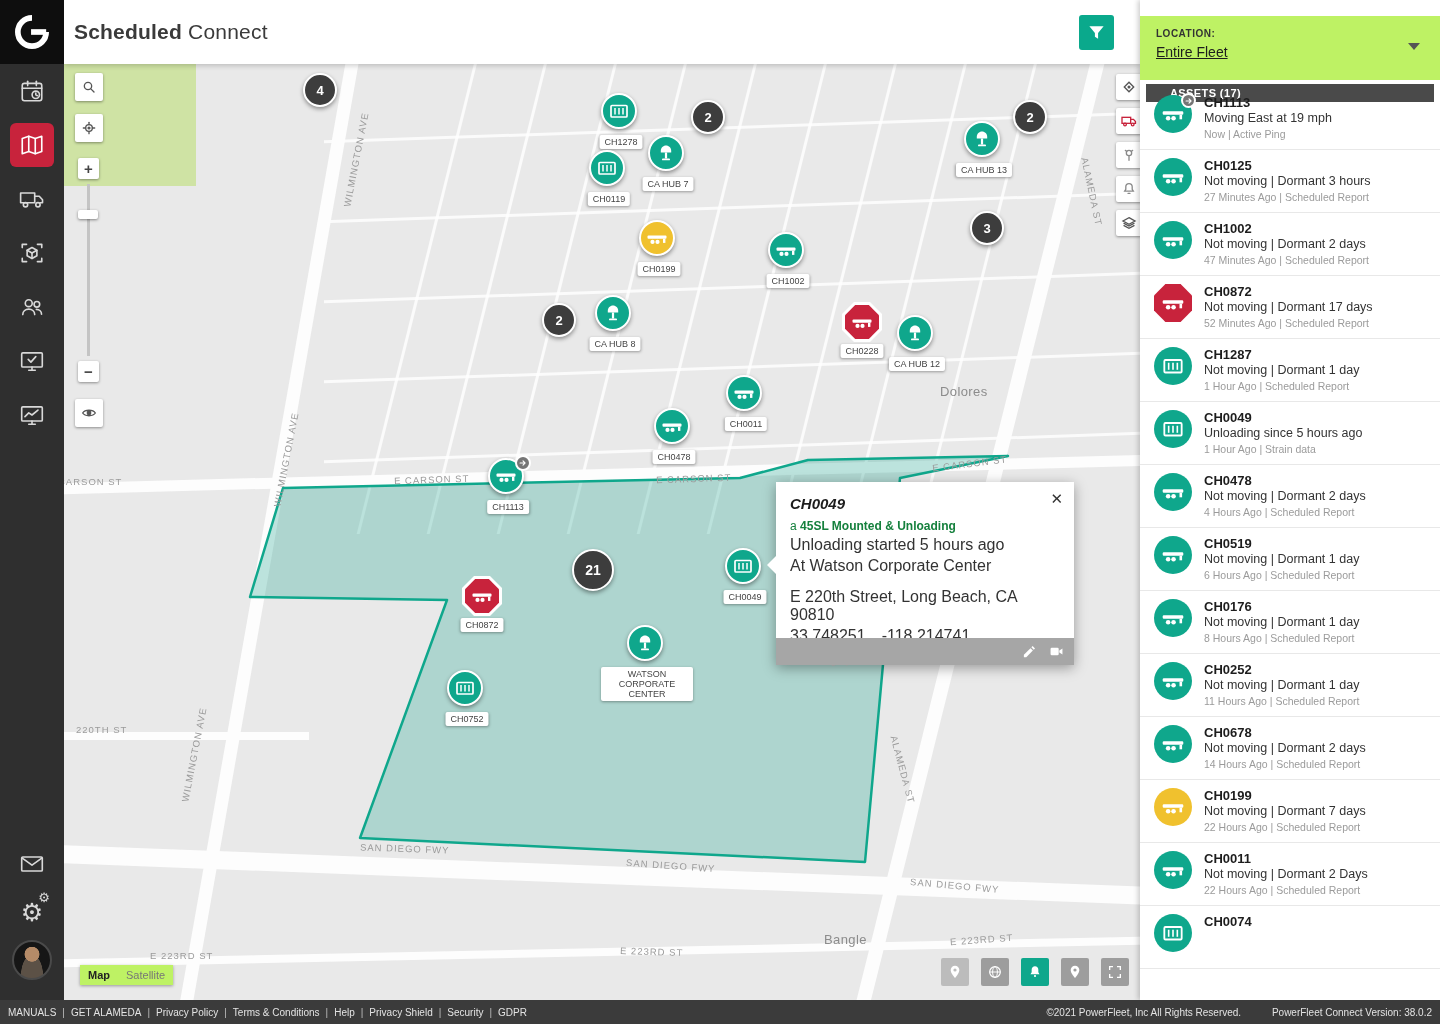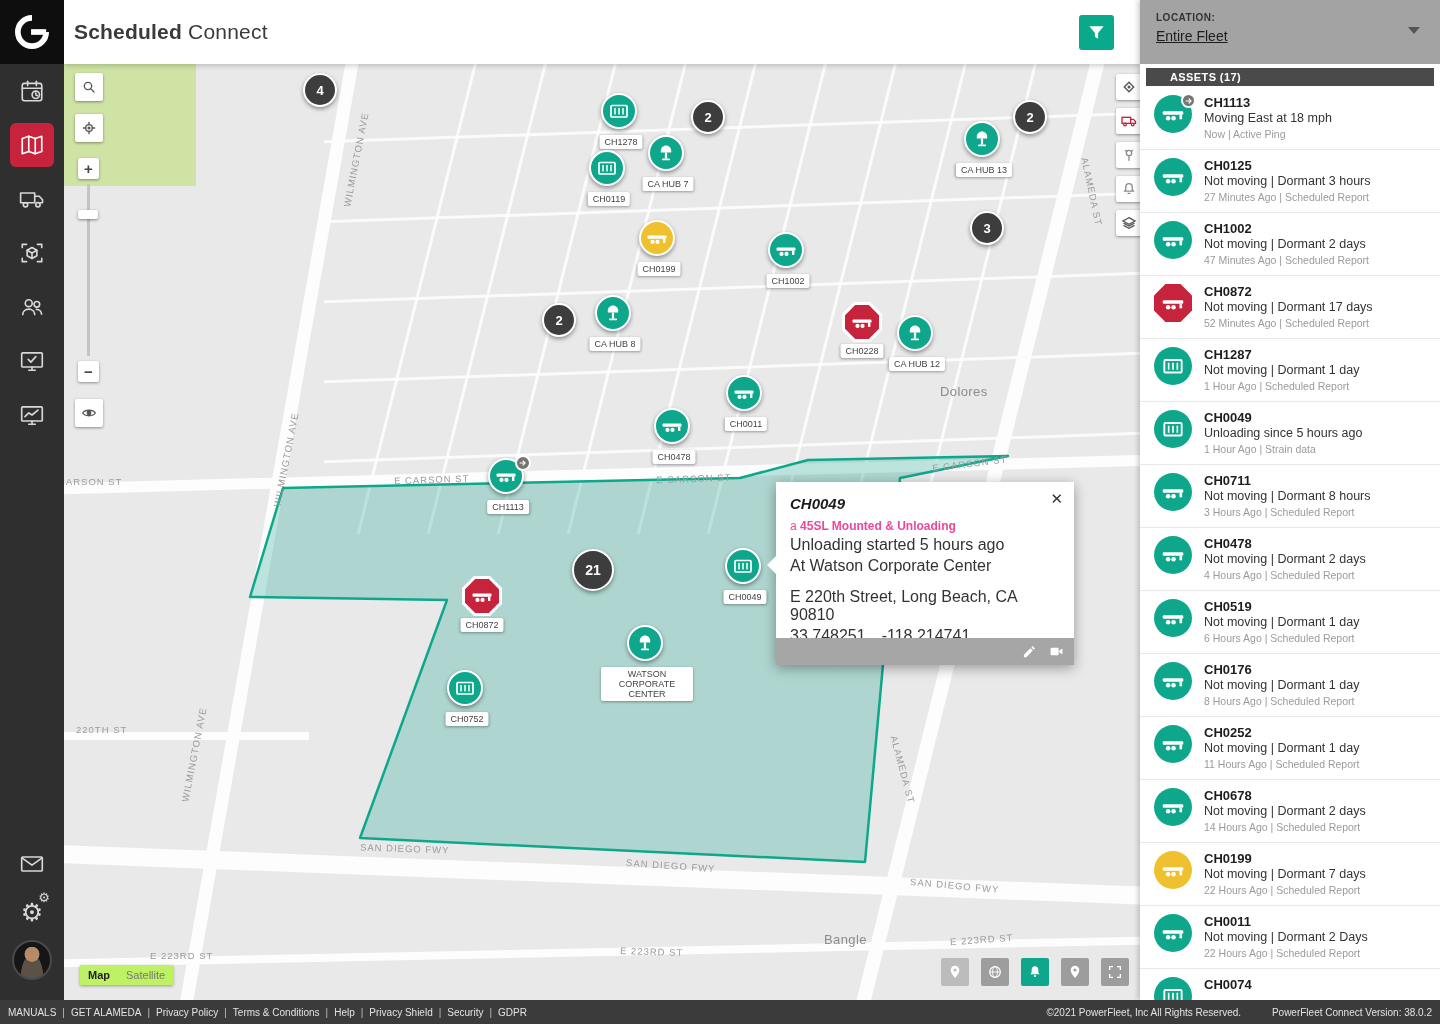--- a/index.html
+++ b/index.html
@@ -90,33 +90,33 @@
   .edge-tools{position:absolute;left:1052px;top:10px;display:flex;flex-direction:column;gap:8px;z-index:20;}
   .edge-tools .ctl{position:static;width:26px;height:26px;}
 
   
   .popup{position:absolute;left:712px;top:418px;width:298px;height:183px;background:#fff;z-index:30;
          box-shadow:0 3px 12px rgba(0,0,0,.35);}
   .p-arrow{position:absolute;left:-9px;top:74px;width:0;height:0;border-top:9px solid transparent;
            border-bottom:9px solid transparent;border-right:9px solid #fff;}
   .p-title{font-size:15px;font-weight:bold;font-style:italic;color:#1d1d1d;padding:13px 14px 0;}
   .p-close{position:absolute;top:9px;right:11px;font-size:15px;color:#333;cursor:pointer;line-height:1;}
-  .p-type{padding:7px 14px 0;font-size:12px;color:#ec4899;}
+  .p-type{padding:7px 14px 0;font-size:12px;color:#15803d;}
   .p-line{padding:3px 14px 0;font-size:16px;color:#333;}
   .p-addr{margin-top:10px;}
   .p-coords{display:flex;gap:16px;}
   .p-meta{padding:9px 14px 0;font-size:10.5px;color:#9b9b9b;}
   .p-bar{position:absolute;left:0;right:0;bottom:0;height:27px;background:#a6a6a6;display:flex;
          justify-content:flex-end;align-items:center;gap:12px;padding:0 10px;}
   .p-bar svg{width:15px;height:15px;cursor:pointer;}
 
   
   .panel{position:absolute;left:1140px;top:0;width:300px;height:1000px;background:#fff;z-index:45;
          box-shadow:-2px 0 5px rgba(0,0,0,.2);}
-  .loc{position:relative;height:64px;background:#a3a3a3;padding:12px 16px;}
+  .loc{position:relative;height:64px;background:#bef264;padding:12px 16px;margin-top:16px;}
   .loc-label{font-size:10px;font-weight:bold;color:#333;letter-spacing:.5px;}
   .loc-value{font-size:14px;color:#1d1d1d;text-decoration:underline;margin-top:5px;cursor:pointer;display:inline-block;}
   .loc-caret{position:absolute;right:20px;top:27px;width:0;height:0;border-left:6px solid transparent;
              border-right:6px solid transparent;border-top:7px solid #555;cursor:pointer;}
   .assets-hd{margin:4px 6px 0;background:#4a4a4a;color:#fff;font-size:11px;font-weight:bold;
              letter-spacing:.4px;padding:3px 24px;}
   .asset-list{position:absolute;left:0;right:0;top:87px;bottom:0;overflow:hidden;}
   .asset-item{height:63px;display:flex;gap:12px;padding:8px 10px 0 14px;border-bottom:1px solid #e8e8e8;cursor:pointer;}
   .a-ic{position:relative;flex:0 0 38px;width:38px;height:38px;border-radius:50%;
         display:flex;align-items:center;justify-content:center;}
@@ -668,21 +668,21 @@
               </svg>
             </div>
             <div class="badge">
               <svg viewBox="0 0 24 24">
                 <path d="M5 12 h11 M12 7 l5 5 -5 5" fill="none" stroke="#fff" stroke-width="2.6" stroke-linecap="round" stroke-linejoin="round"></path>
               </svg>
             </div>
           </div>
           <div class="a-tx">
             <div class="a-id">CH1113</div>
-            <div class="a-status">Moving East at 18 mph</div>
+            <div class="a-status">Moving East at 19 mph</div>
             <div class="a-meta">Now | Active Ping</div>
           </div>
         </div>
         <div class="asset-item">
           <div class="a-ic kind-teal">
             <div class="ic-svg">
               <svg viewBox="0 0 24 24">
                 <rect x="2.5" y="9.5" width="19" height="3.2" rx="1" fill="#fff"></rect>
                 <circle cx="7.5" cy="15.9" r="2.1" fill="#fff"></circle>
                 <circle cx="12.5" cy="15.9" r="2.1" fill="#fff"></circle>
@@ -755,37 +755,20 @@
                 <line x1="8" y1="9" x2="8" y2="15.5" stroke="#fff" stroke-width="1.5"></line>
                 <line x1="12" y1="9" x2="12" y2="15.5" stroke="#fff" stroke-width="1.5"></line>
                 <line x1="16" y1="9" x2="16" y2="15.5" stroke="#fff" stroke-width="1.5"></line>
               </svg>
             </div>
           </div>
           <div class="a-tx">
             <div class="a-id">CH0049</div>
             <div class="a-status">Unloading since 5 hours ago</div>
             <div class="a-meta">1 Hour Ago | Strain data</div>
-          </div>
-        </div>
-        <div class="asset-item">
-          <div class="a-ic kind-teal">
-            <div class="ic-svg">
-              <svg viewBox="0 0 24 24">
-                <rect x="2.5" y="9.5" width="19" height="3.2" rx="1" fill="#fff"></rect>
-                <circle cx="7.5" cy="15.9" r="2.1" fill="#fff"></circle>
-                <circle cx="12.5" cy="15.9" r="2.1" fill="#fff"></circle>
-                <rect x="18" y="12.7" width="2.4" height="4.2" fill="#fff"></rect>
-              </svg>
-            </div>
-          </div>
-          <div class="a-tx">
-            <div class="a-id">CH0711</div>
-            <div class="a-status">Not moving | Dormant 8 hours</div>
-            <div class="a-meta">3 Hours Ago | Scheduled Report</div>
           </div>
         </div>
         <div class="asset-item">
           <div class="a-ic kind-teal">
             <div class="ic-svg">
               <svg viewBox="0 0 24 24">
                 <rect x="2.5" y="9.5" width="19" height="3.2" rx="1" fill="#fff"></rect>
                 <circle cx="7.5" cy="15.9" r="2.1" fill="#fff"></circle>
                 <circle cx="12.5" cy="15.9" r="2.1" fill="#fff"></circle>
                 <rect x="18" y="12.7" width="2.4" height="4.2" fill="#fff"></rect>

